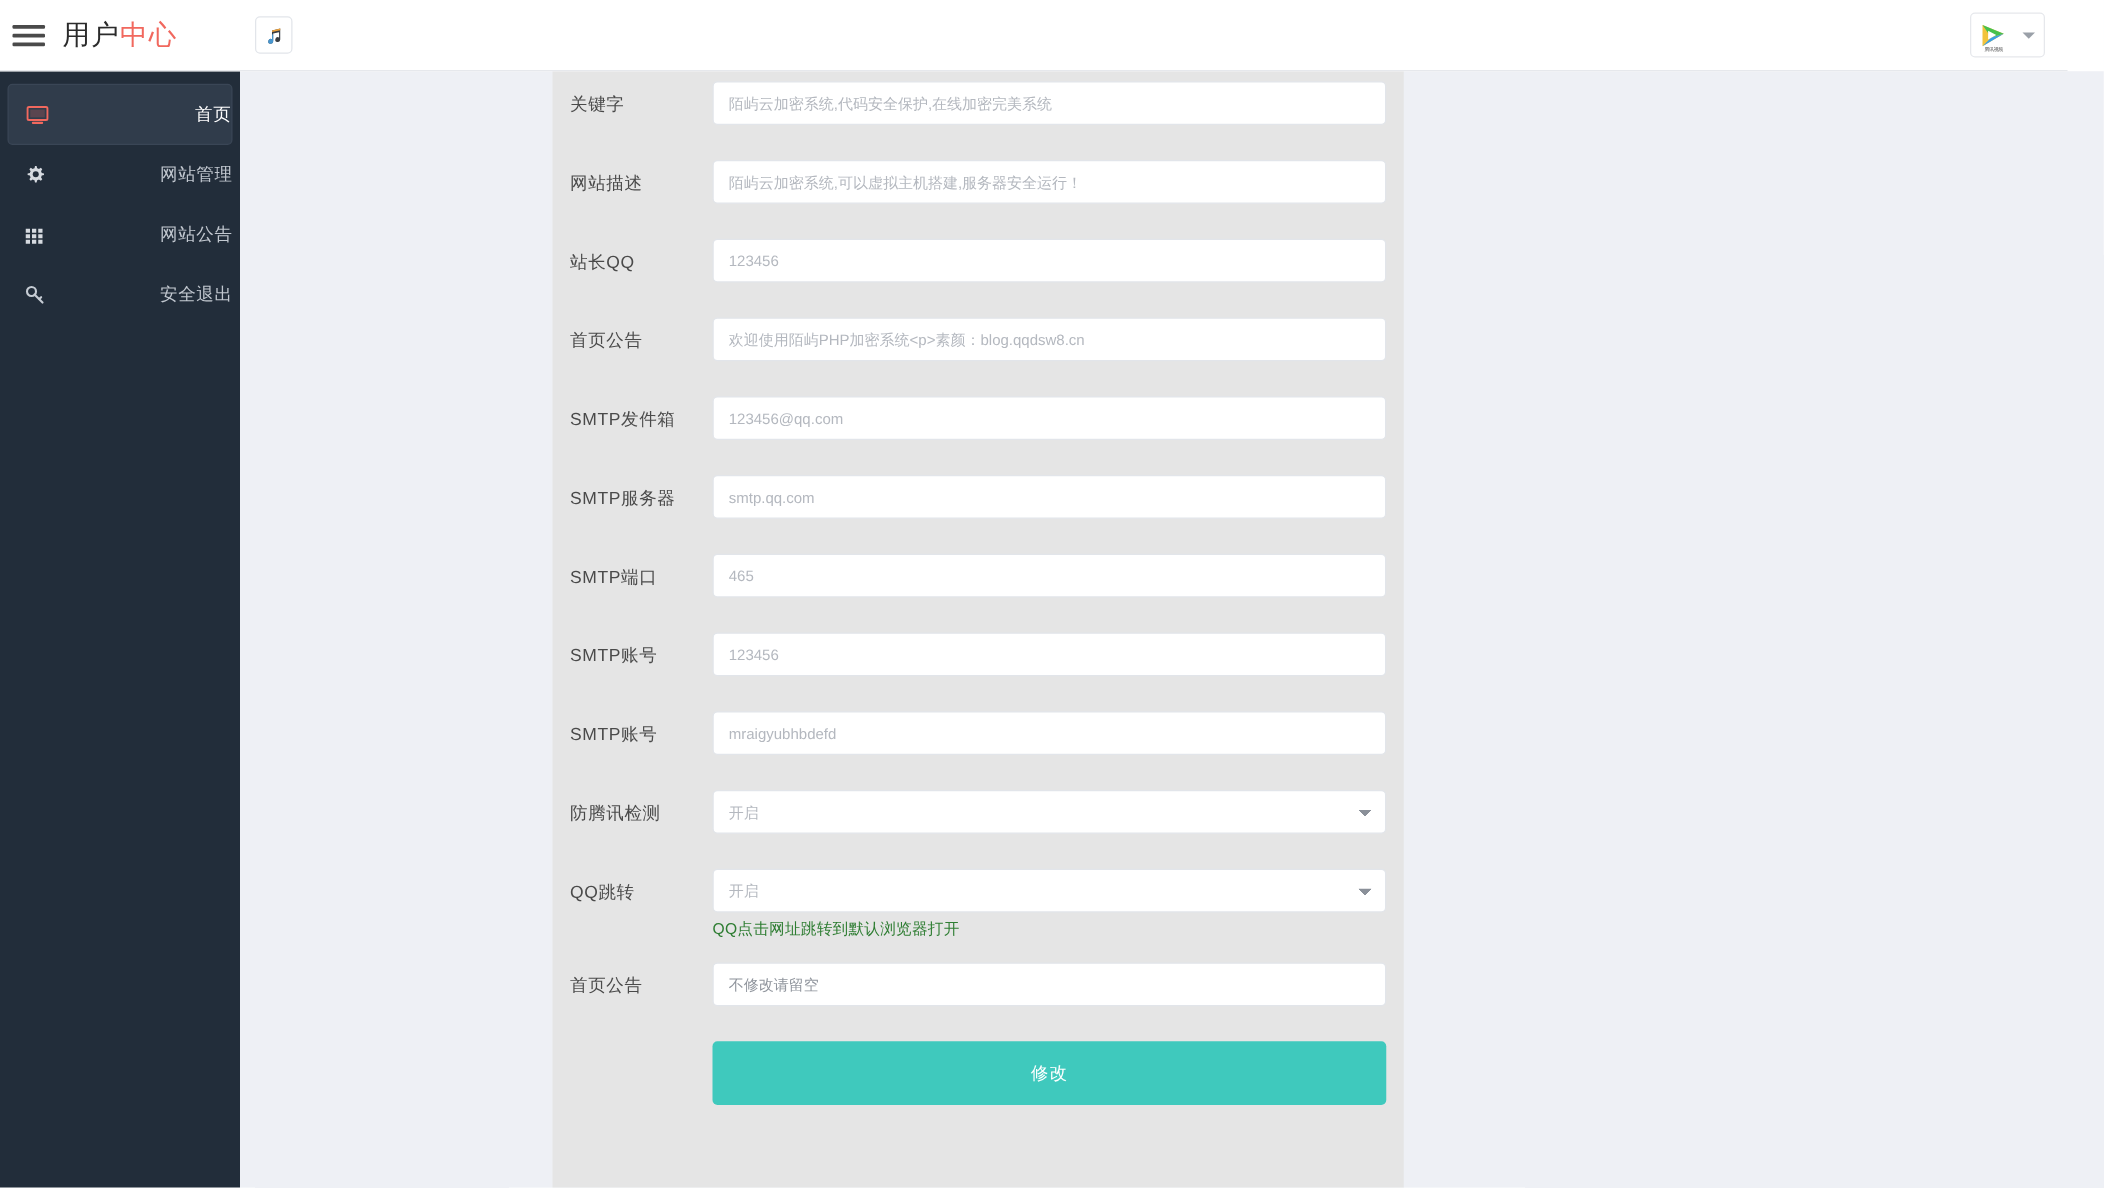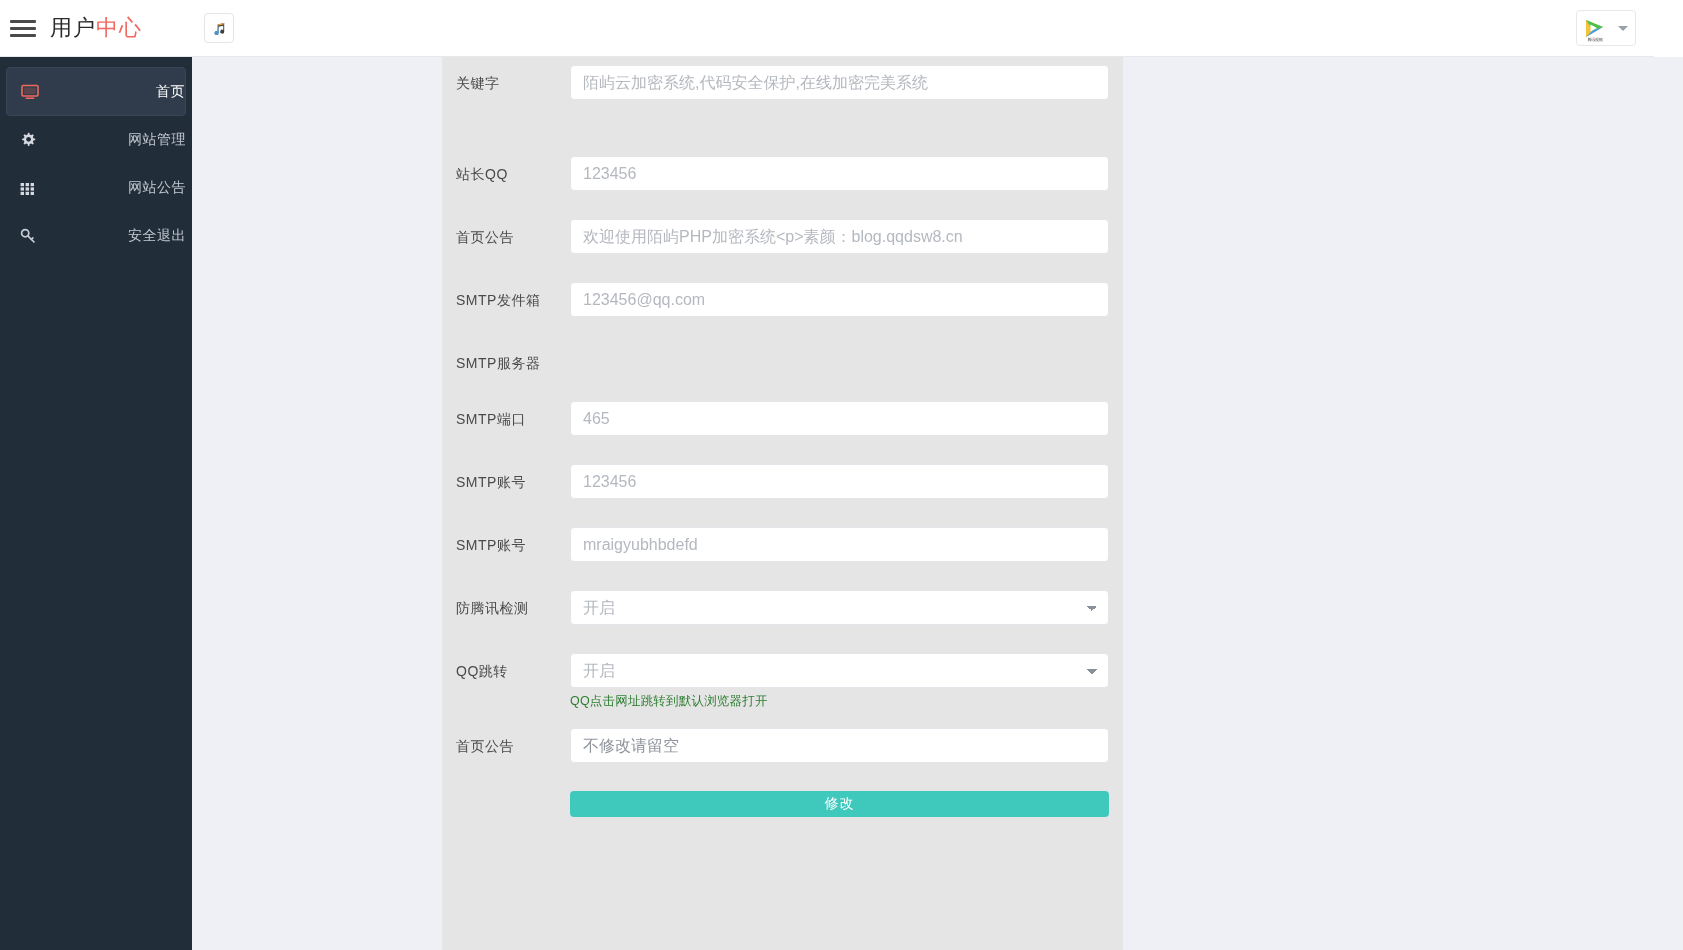--- a/index.html
+++ b/index.html
@@ -142,21 +142,21 @@
     letter-spacing: .5px;
     line-height: 20px;
   }
   .ctrl-wrap { flex: 1; padding-right: 14px; }
   .form-ctrl {
     width: 100%;
     height: 35px;
     border: 1px solid #e2e5ea;
     border-radius: 4px;
     padding: 6px 12px;
-    font-size: 16px;
+    font-size: 12px;
     color: #55595e;
     font-family: "Liberation Sans", "DejaVu Sans", sans-serif;
     background: #ffffff;
     outline: none;
   }
   .form-ctrl::placeholder { color: #b4b8bf; opacity: 1; }
   .form-ctrl.dark-ph::placeholder { color: #90959d; opacity: 1; }
   select.form-ctrl {
     appearance: none; -webkit-appearance: none;
     color: #b4b8bf;
@@ -171,21 +171,21 @@
   }
   .help-text {
     font-size: 12.5px;
     color: #2e7d32;
     margin-top: 5px;
     line-height: 16px;
     letter-spacing: .2px;
   }
   .btn-submit {
     width: 100%;
-    height: 26px;
+    height: 51px;
     background: #3fc9bd;
     border: none;
     border-radius: 4px;
     color: #ffffff;
     font-size: 14px;
     letter-spacing: 1px;
     cursor: pointer;
     font-family: "Liberation Sans", "DejaVu Sans", sans-serif;
   }
   .gap { height: 28px; }
@@ -299,20 +299,26 @@
     <div style="height:8px"></div>
     <div class="form-group">
       <div class="form-label">关键字</div>
       <div class="ctrl-wrap">
         <input class="form-ctrl" type="text" placeholder="陌屿云加密系统,代码安全保护,在线加密完美系统" style="">
       </div>
     </div>
 
     <div class="gap"></div>
 
+    <div class="form-group">
+      <div class="form-label">网站描述</div>
+      <div class="ctrl-wrap">
+        <input class="form-ctrl" type="text" placeholder="陌屿云加密系统,可以虚拟主机搭建,服务器安全运行！" style="">
+      </div>
+    </div>
 
     <div class="gap"></div>
 
     <div class="form-group">
       <div class="form-label">站长QQ</div>
       <div class="ctrl-wrap">
         <input class="form-ctrl" type="text" placeholder="123456" style="">
       </div>
     </div>
 
@@ -331,20 +337,23 @@
       <div class="form-label">SMTP发件箱</div>
       <div class="ctrl-wrap">
         <input class="form-ctrl" type="text" placeholder="123456@qq.com" style="">
       </div>
     </div>
 
     <div class="gap"></div>
 
     <div class="form-group">
       <div class="form-label">SMTP服务器</div>
+      <div class="ctrl-wrap">
+        <input class="form-ctrl" type="text" placeholder="smtp.qq.com" style="">
+      </div>
     </div>
 
     <div class="gap"></div>
 
     <div class="form-group">
       <div class="form-label">SMTP端口</div>
       <div class="ctrl-wrap">
         <input class="form-ctrl" type="text" placeholder="465" style="">
       </div>
     </div>

